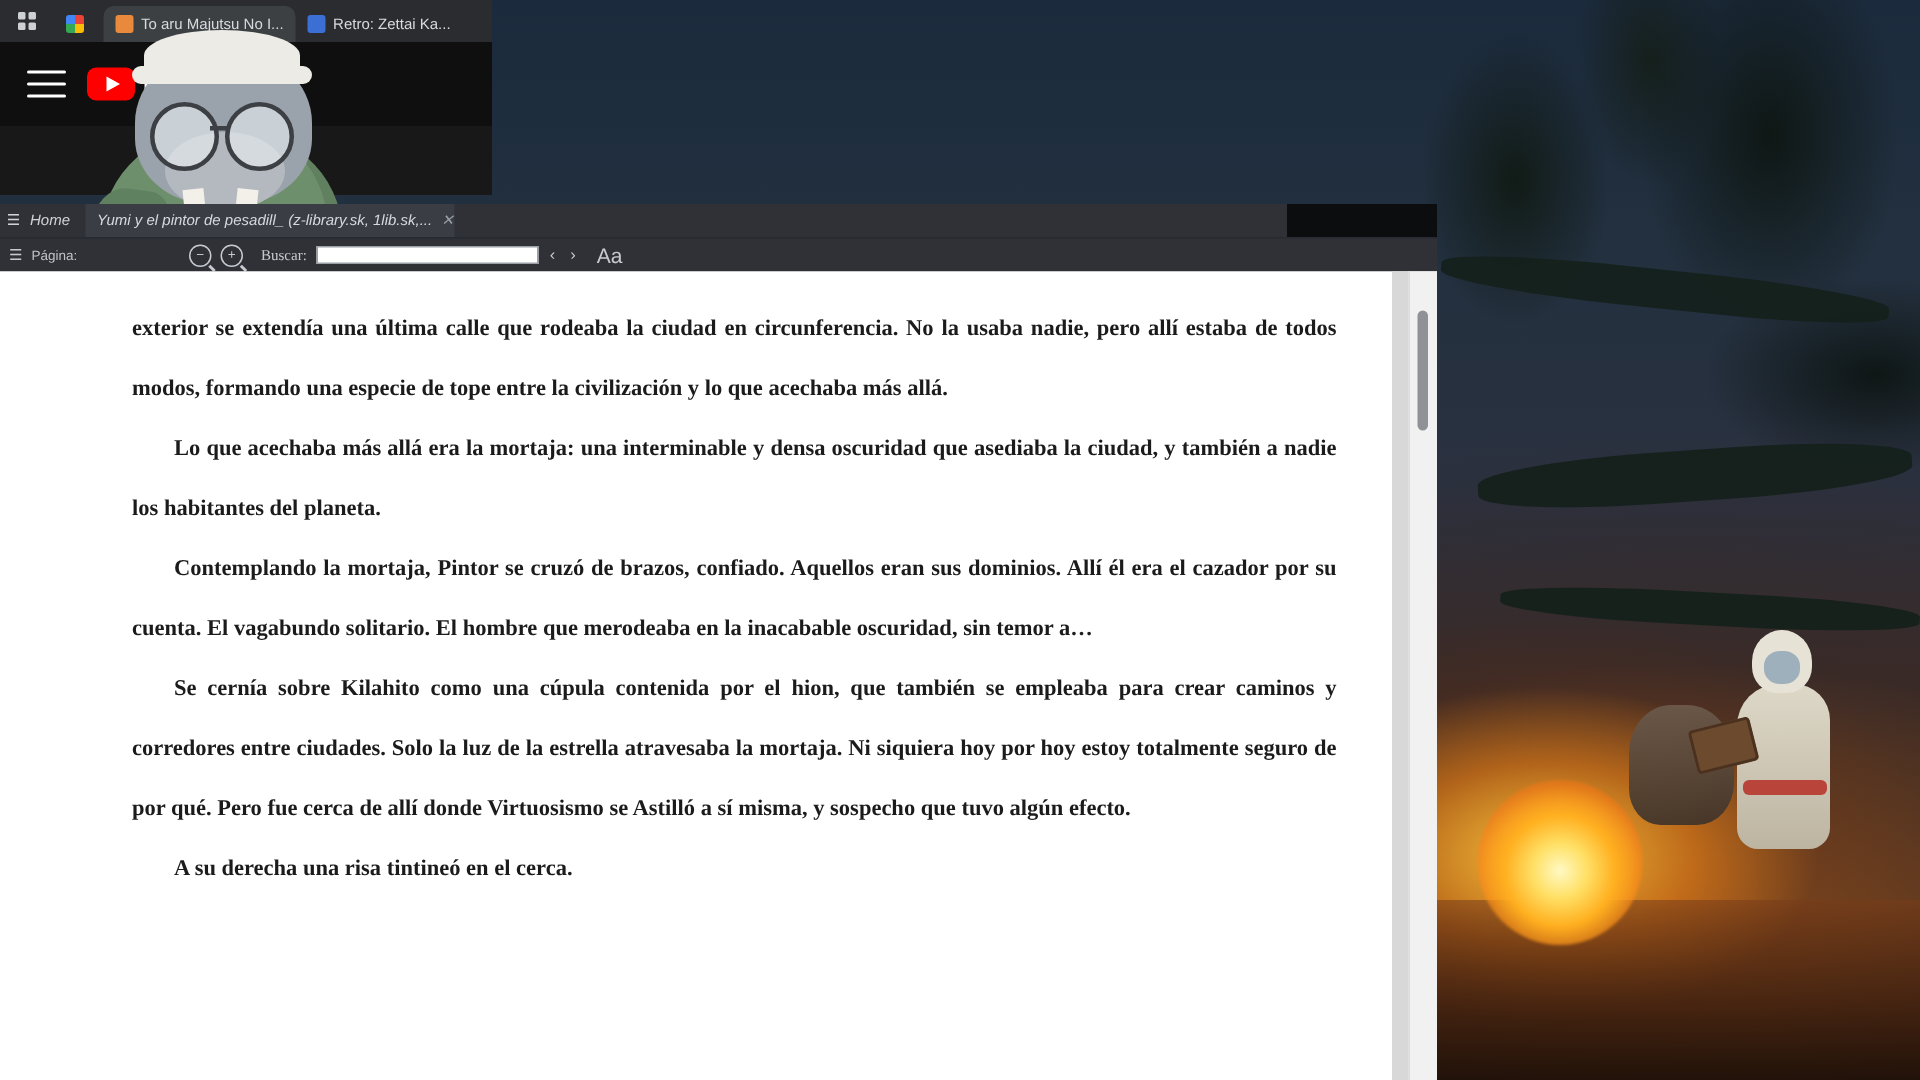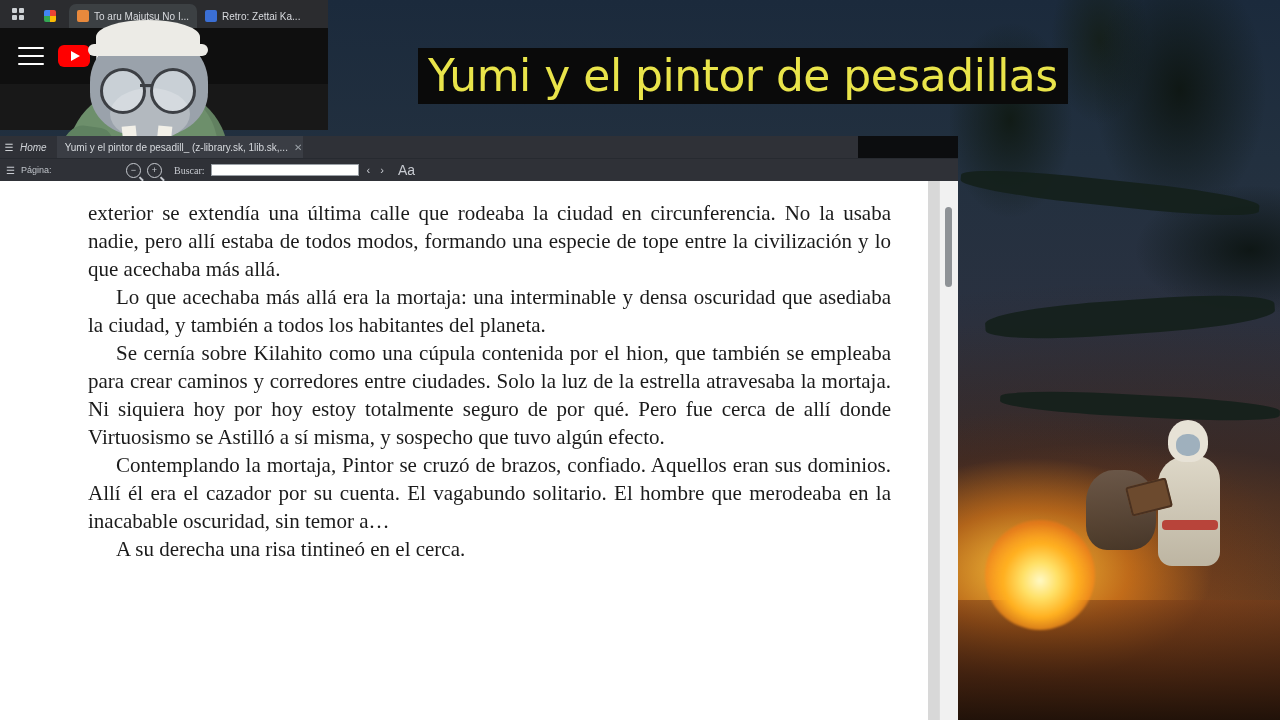--- a/index.html
+++ b/index.html
@@ -274,21 +274,21 @@
   }
   .rt-menu-icon {
     width: 18px; display:flex; align-items:center; justify-content:center;
     color:#cfd2d6; font-size:10px;
   }
   .rt-home { padding: 0 10px 0 2px; font-size: 10px; color: #cfd2d6; font-style: italic; }
   .rt-tab {
     display:flex; align-items:center; gap:6px;
     height: 22px; padding: 0 8px;
     background:#3a3d44; color:#d6d9dd; font-size:10px;
-    max-width: 230px; white-space: nowrap; overflow:hidden;
+    max-width: 230px; white-space: nowrap; overflow:hidden;font-style:italic;
   }
   .rt-tab .x { color:#9aa0a6; font-size: 10px; }
   .rt-fill { flex: 1; }
   .rt-rightblock {
     width: 100px; height: 22px; background:#0c0d0f;
   }
   .reader-toolbar {
     position: relative;
     height: 22px;
     background: #2f3137;
@@ -332,25 +332,26 @@
   }
   .page {
     flex: 1;
     padding: 18px 48px 0 88px;
     box-sizing: border-box;
     overflow: hidden;
   }
   .page p {
     margin: 0;
     font-family: "Liberation Serif", serif;
-    font-size: 21px;
-    line-height: 28px;
+    font-size: 15px;
+    line-height: 40px;
     color: #1b1b1b;
     text-align: justify;
     text-indent: 0;
+    font-weight: bold;
   }
   .page p.indent { text-indent: 28px; }
   .page p.clip-top { margin-top: 0; }
   .reader-scrollbar {
     width: 18px;
     background: #f1f1f1;
     border-left: 1px solid #dcdcdc;
     position: relative;
   }
   .reader-scrollbar .thumb {
@@ -433,21 +434,20 @@
     <div class="m-tusk l"></div>
     <div class="m-tusk r"></div>
     <div class="m-glass l"></div>
     <div class="m-glass r"></div>
     <div class="m-glass-bridge"></div>
     <div class="m-hat"></div>
     <div class="m-collar"></div>
     <div class="m-tie"></div>
   </div>
 
-  <div class="title-banner">Yumi y el pintor de pesadillas</div>
 
   <div class="reader">
 
     <div class="reader-titlebar">
       <div class="rt-menu-icon">☰</div>
       <div class="rt-home">Home</div>
       <div class="rt-tab">
         <span>Yumi y el pintor de pesadill_ (z-library.sk, 1lib.sk,...</span>
         <span class="x">✕</span>
       </div>
@@ -471,23 +471,23 @@
         <input class="buscar-input" type="text" value="" style="">
         <span class="arrow-btn">‹</span>
         <span class="arrow-btn">›</span>
         <span class="aa-btn">Aa</span>
       </div>
     </div>
 
     <div class="reader-body">
       <div class="page">
         <p class="clip-top">exterior se extendía una última calle que rodeaba la ciudad en circunferencia. No la usaba nadie, pero allí estaba de todos modos, formando una especie de tope entre la civilización y lo que acechaba más allá.</p>
-        <p class="indent">Lo que acechaba más allá era la mortaja: una interminable y densa oscuridad que asediaba la ciudad, y también a todos los habitantes del planeta.</p>
+        <p class="indent">Lo que acechaba más allá era la mortaja: una interminable y densa oscuridad que asediaba la ciudad, y también a nadie los habitantes del planeta.</p>
+        <p class="indent">Contemplando la mortaja, Pintor se cruzó de brazos, confiado. Aquellos eran sus dominios. Allí él era el cazador por su cuenta. El vagabundo solitario. El hombre que merodeaba en la inacabable oscuridad, sin temor a…</p>
         <p class="indent">Se cernía sobre Kilahito como una cúpula contenida por el hion, que también se empleaba para crear caminos y corredores entre ciudades. Solo la luz de la estrella atravesaba la mortaja. Ni siquiera hoy por hoy estoy totalmente seguro de por qué. Pero fue cerca de allí donde Virtuosismo se Astilló a sí misma, y sospecho que tuvo algún efecto.</p>
-        <p class="indent">Contemplando la mortaja, Pintor se cruzó de brazos, confiado. Aquellos eran sus dominios. Allí él era el cazador por su cuenta. El vagabundo solitario. El hombre que merodeaba en la inacabable oscuridad, sin temor a…</p>
         <p class="indent">A su derecha una risa tintineó en el cerca.</p>
       </div>
       <div class="reader-gutter"></div>
       <div class="reader-scrollbar">
         <div class="thumb"></div>
       </div>
     </div>
 
   </div>
 

